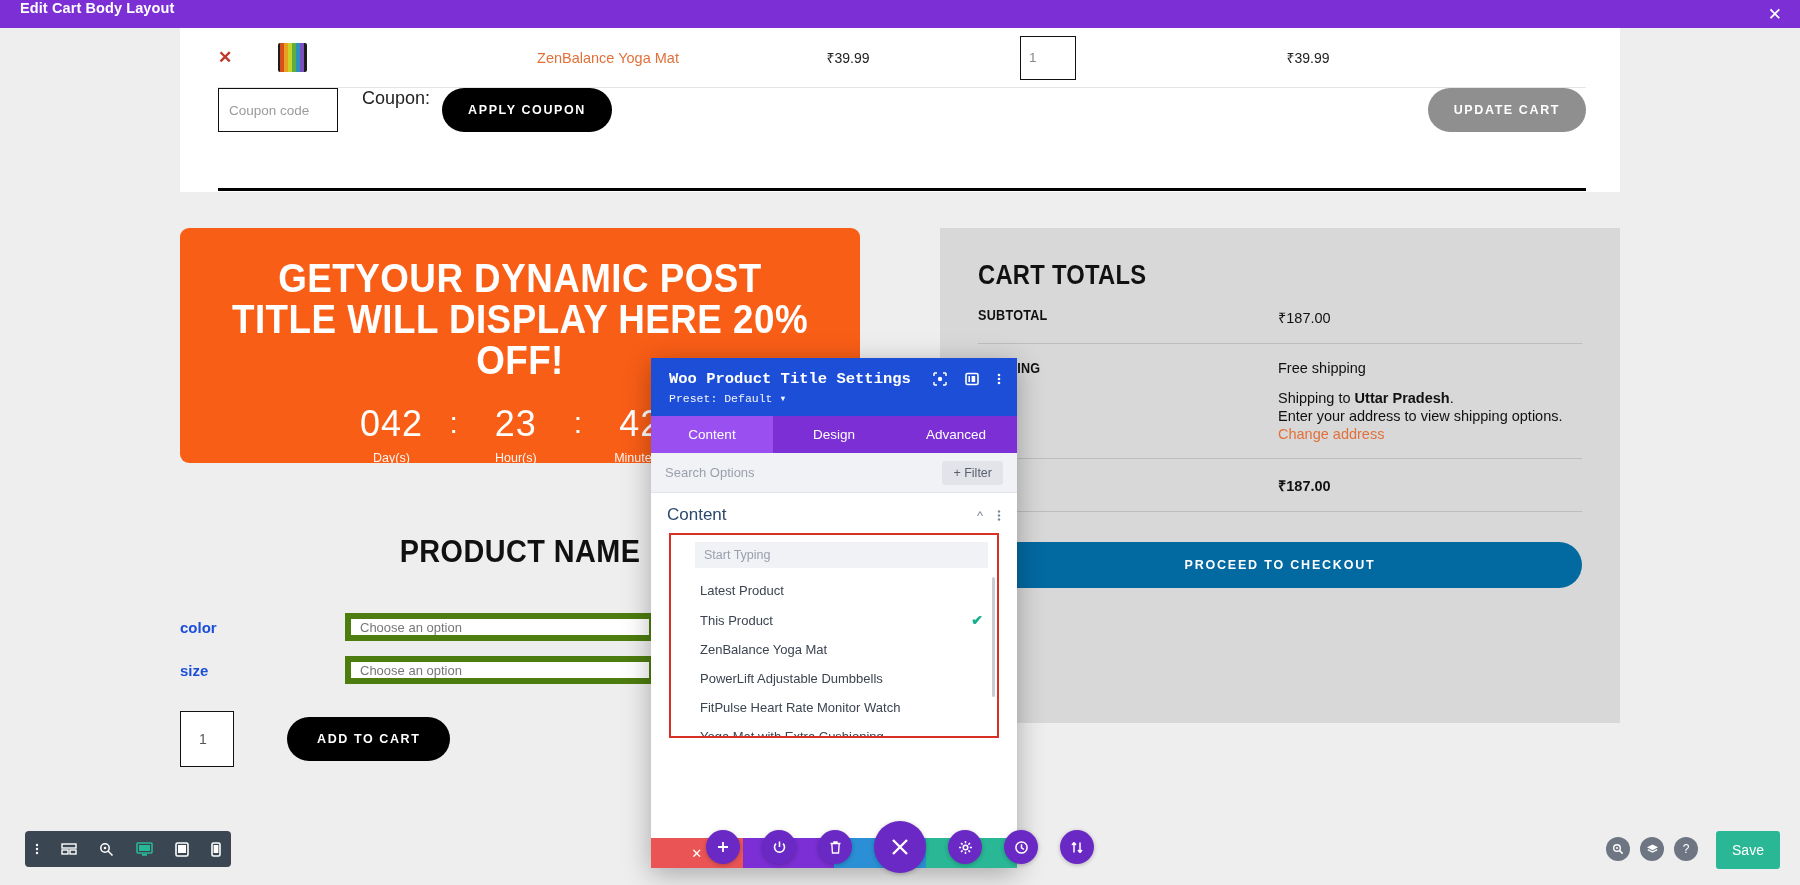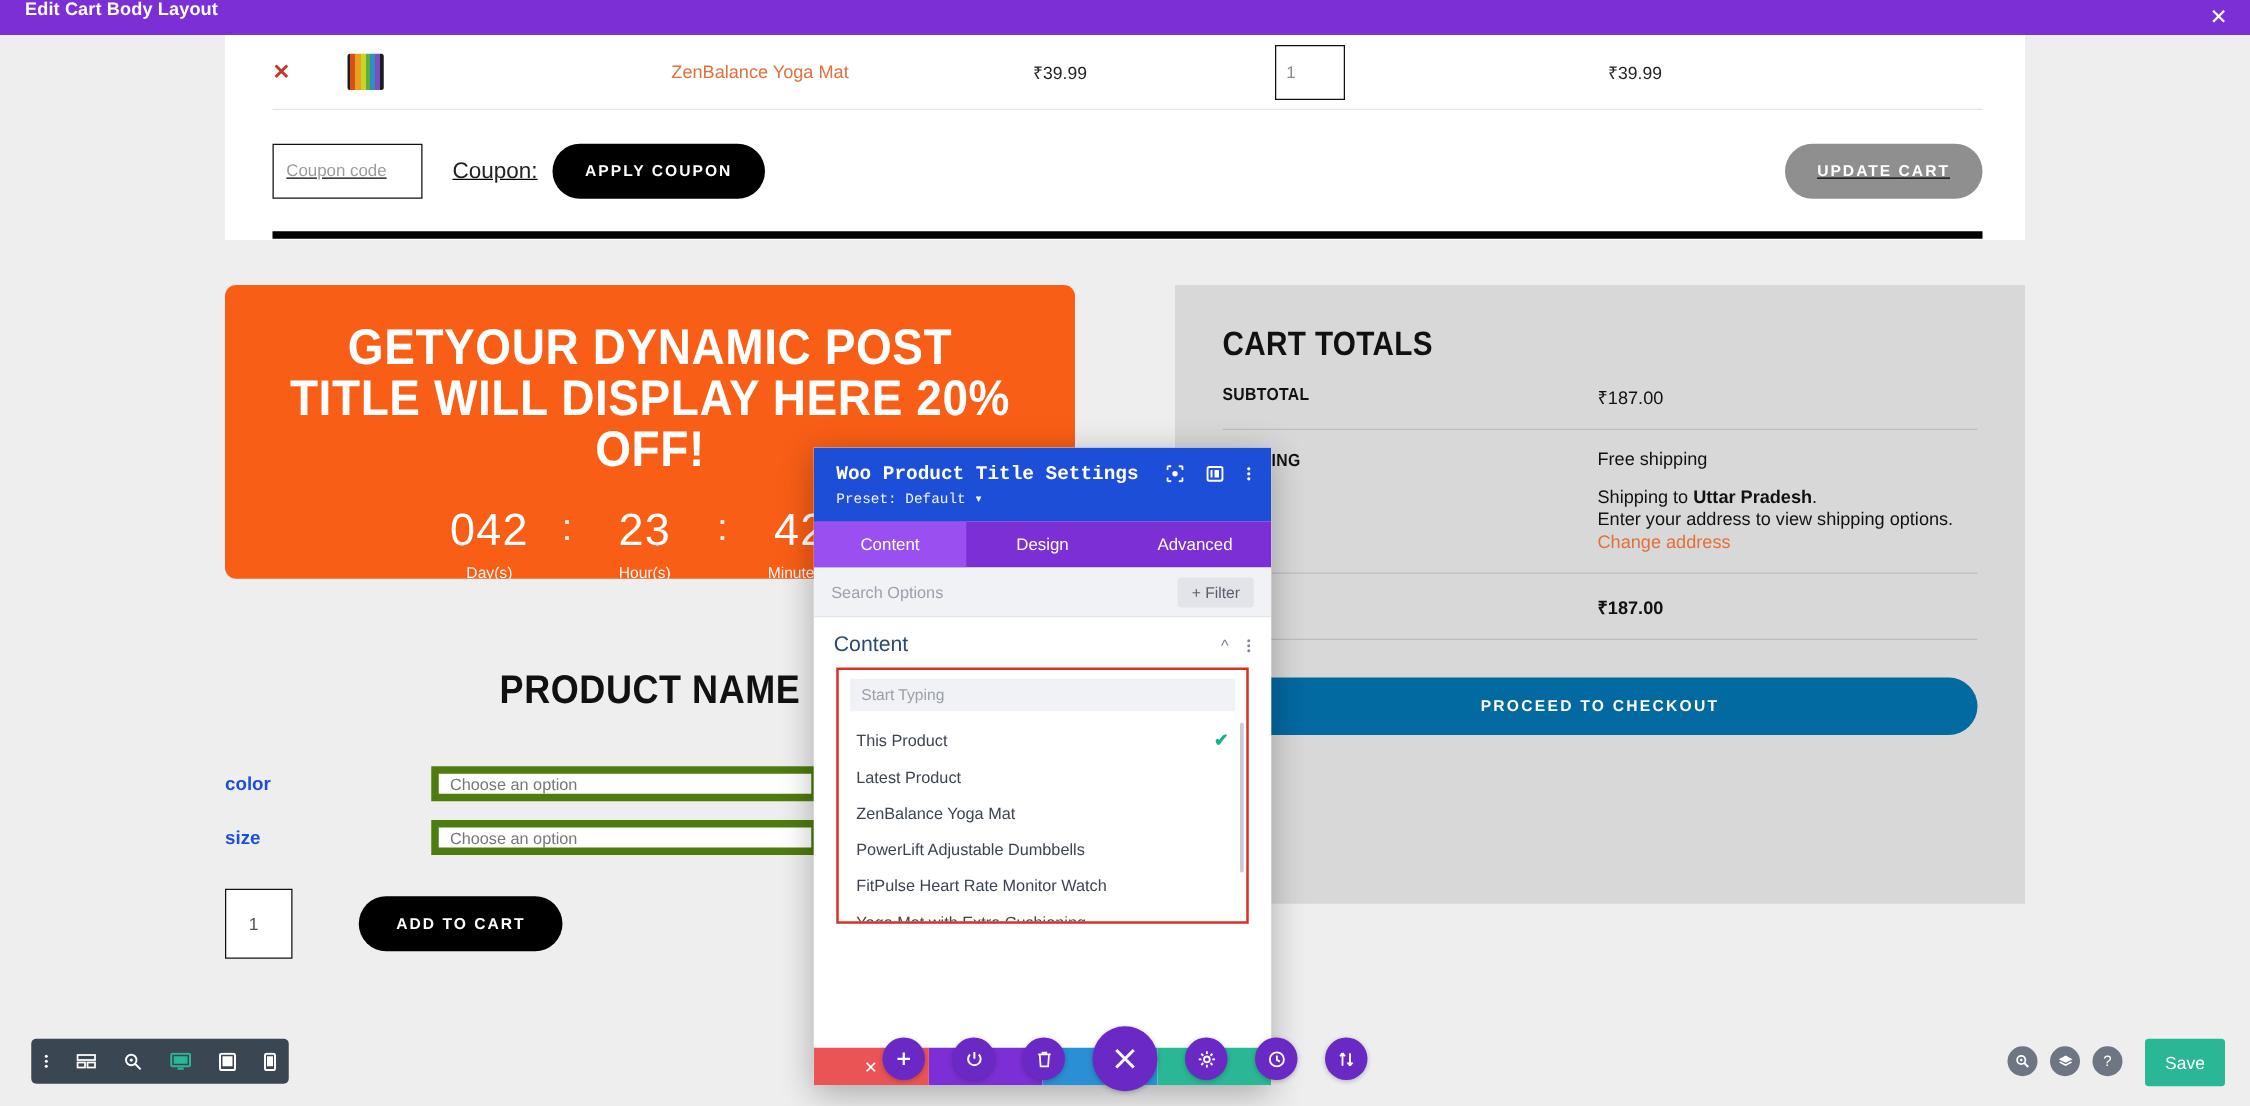--- a/index.html
+++ b/index.html
@@ -57,21 +57,21 @@
   .cart-qty-wrap { width: 220px; display: flex; justify-content: center; }
   .cart-qty {
     width: 56px; height: 44px; border: 1px solid #111; background: #fff;
     display: flex; align-items: center; padding-left: 8px;
     font-size: 13.5px; color: #888;
   }
   .cart-total { width: 300px; font-size: 14px; color: #222; text-align: center; }
 
   .coupon-row {
     position: absolute; left: 38px; top: 60px; width: 1368px; height: 103px;
-    display: flex; align-items: center; border-bottom: 6px solid #000000; text-decoration: underline;
+    display: flex; align-items: flex-start; border-bottom: 3px solid #000000;
   }
   .coupon-input {
     width: 120px; height: 44px; border: 1px solid #111; background: #fff;
     padding: 0 10px; font-size: 13.5px; color: #8a8a8a;
     font-family: "Liberation Sans", sans-serif;
   }
   .coupon-input::placeholder { color: #9b9b9b; }
   .coupon-label { font-size: 18px; color: #222; margin-left: 24px; }
   .btn-dark {
     margin-left: 12px; height: 44px; padding: 0 26px; border: none; border-radius: 24px;
@@ -192,21 +192,21 @@
   }
   .m-body { flex: 1; background: #fff; position: relative; overflow: hidden; }
   .sect-head {
     display: flex; align-items: center; padding: 12px 16px 8px;
   }
   .sect-title { flex: 1; font-size: 17px; color: #2b4a6f; }
   .sect-ico { color: #7d8794; font-size: 13px; margin-left: 14px; cursor: pointer; }
 
   .dropdown {
     margin: 0 18px; border: 2px solid #d93025; background: #fff;
-    height: 205px; overflow: hidden; position: relative;
+    height: 205px; overflow: hidden; position: relative; padding-left: 15px;
   }
   .dd-search {
     margin: 7px 9px 4px; height: 26px; background: #f1f2f6;
     display: flex; align-items: center; padding: 0 9px;
   }
   .dd-search-input {
     width: 100%; border: none; background: transparent; font-size: 12.5px;
     color: #9aa0ab; font-family: "Liberation Sans", sans-serif; outline: none;
   }
   .dd-search-input::placeholder { color: #9aa0ab; }
@@ -411,25 +411,25 @@
             <circle cx="2" cy="10.5" r="1.2" fill="#7d8794"></circle>
           </svg>
         </div>
 
         <div class="dropdown">
           <div class="dd-search">
             <input class="dd-search-input" type="text" placeholder="Start Typing" style="">
           </div>
           <div class="dd-list">
             <div class="dd-item">
+              <span class="dd-label">Latest Product</span>
+            </div>
+            <div class="dd-item">
               <span class="dd-label">This Product</span>
               <span class="dd-check">✔</span>
-            </div>
-            <div class="dd-item">
-              <span class="dd-label">Latest Product</span>
             </div>
             <div class="dd-item">
               <span class="dd-label">ZenBalance Yoga Mat</span>
             </div>
             <div class="dd-item">
               <span class="dd-label">PowerLift Adjustable Dumbbells</span>
             </div>
             <div class="dd-item">
               <span class="dd-label">FitPulse Heart Rate Monitor Watch</span>
             </div>

